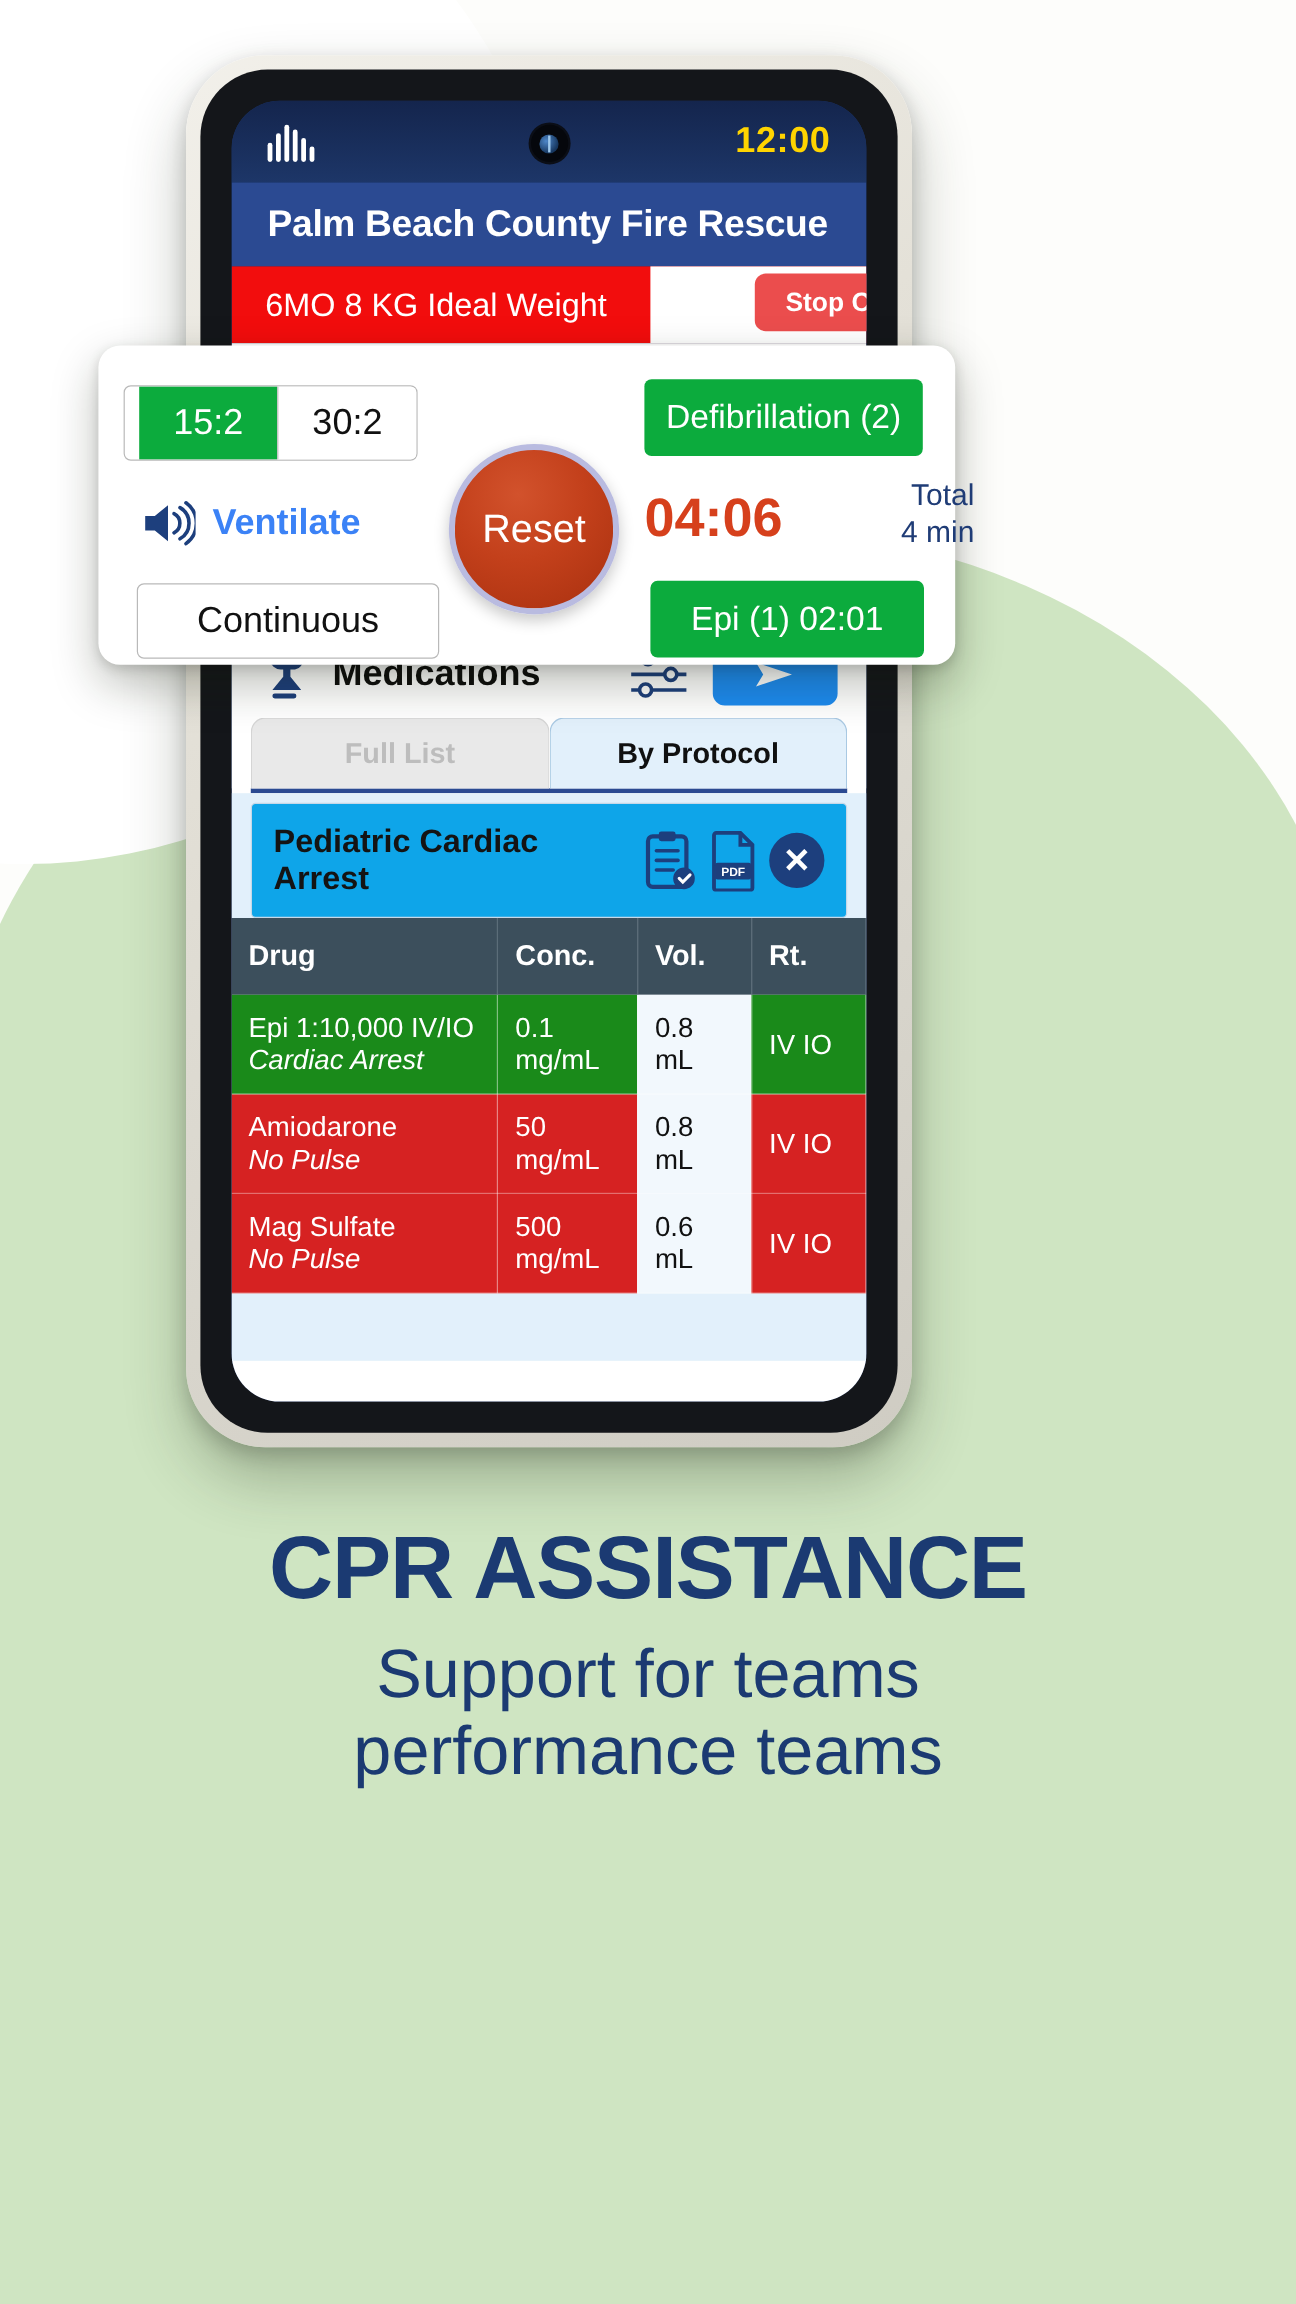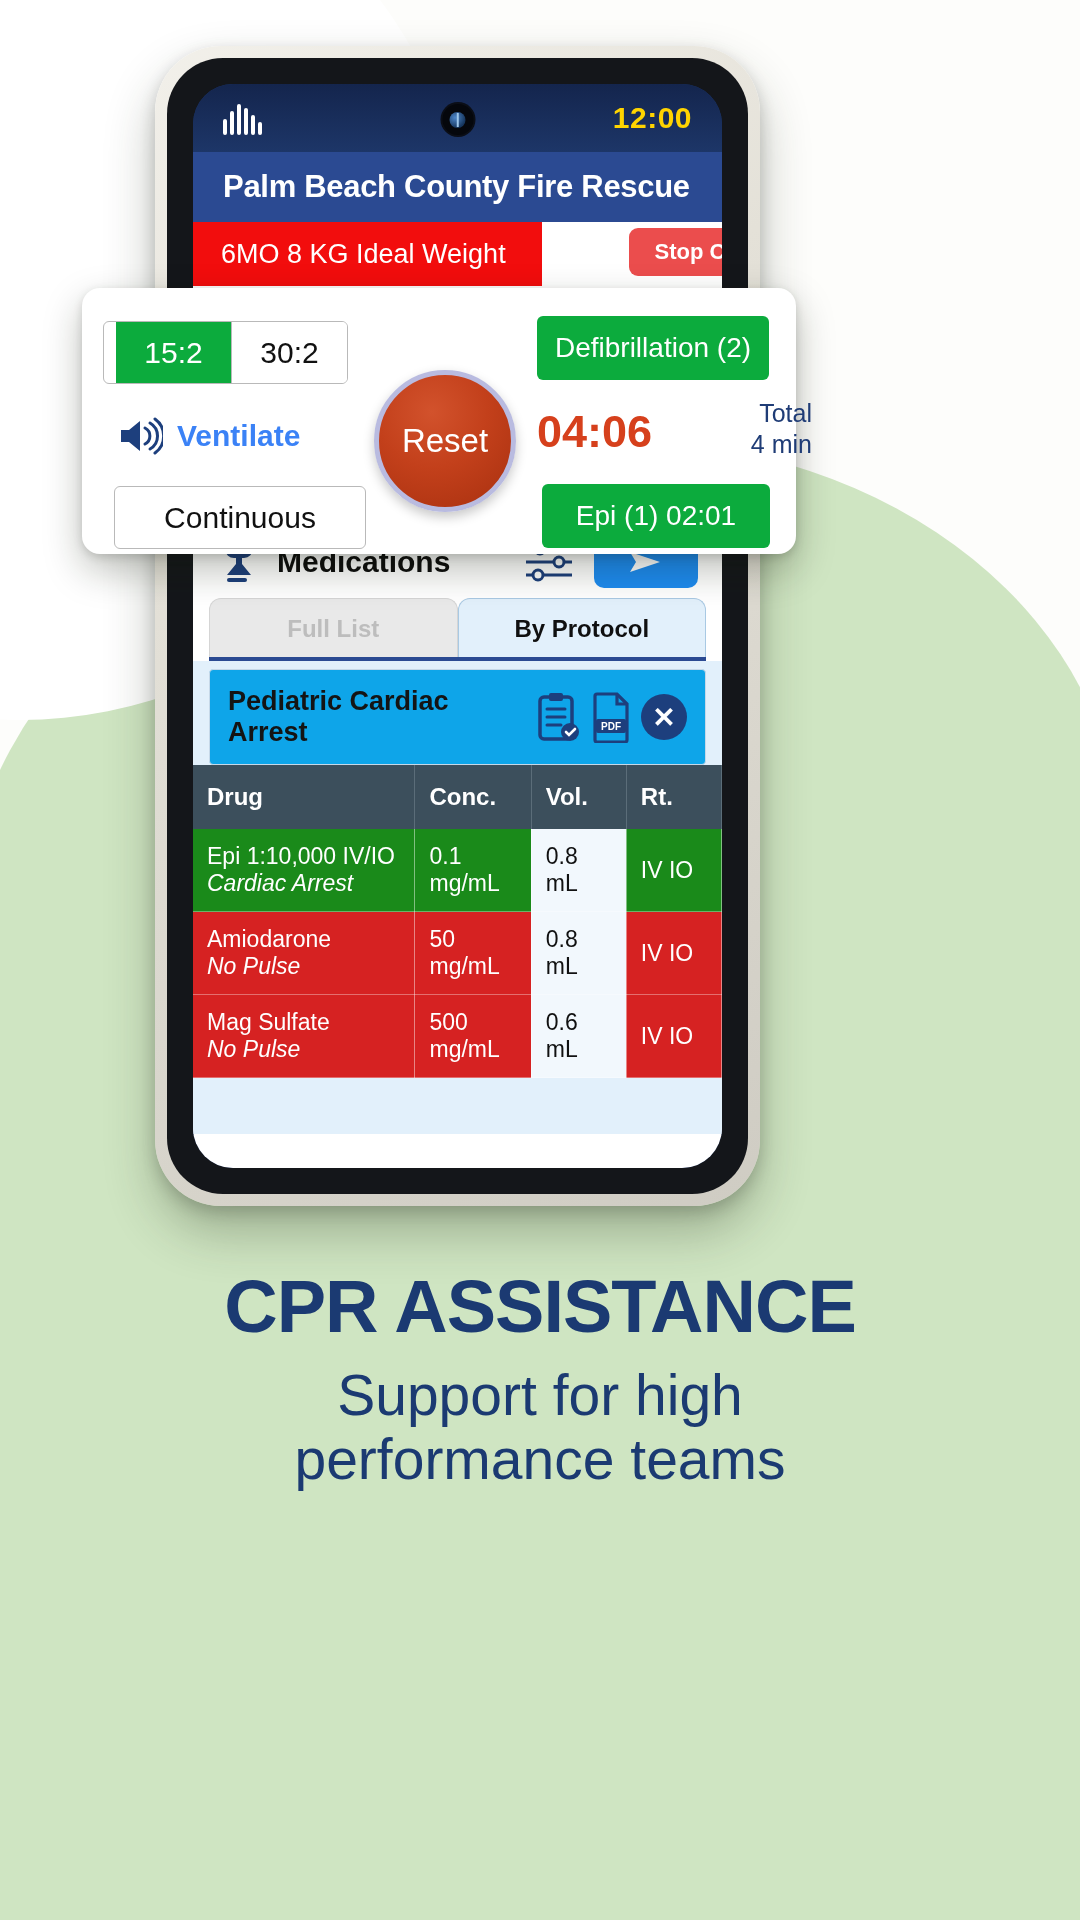--- a/index.html
+++ b/index.html
@@ -394,15 +394,15 @@
   <div class="total-block">
     <div>Total</div>
     <div>4 min</div>
   </div>
 
   <div class="epi-btn">Epi (1) 02:01</div>
 </div>
 
 <div class="caption">
   <h1>CPR ASSISTANCE</h1>
-  <h2>Support for high</h2>
+  <h2>Support for teams</h2>
   <h2 style="margin-top:0">performance teams</h2>
 </div>
 
 </body></html>

